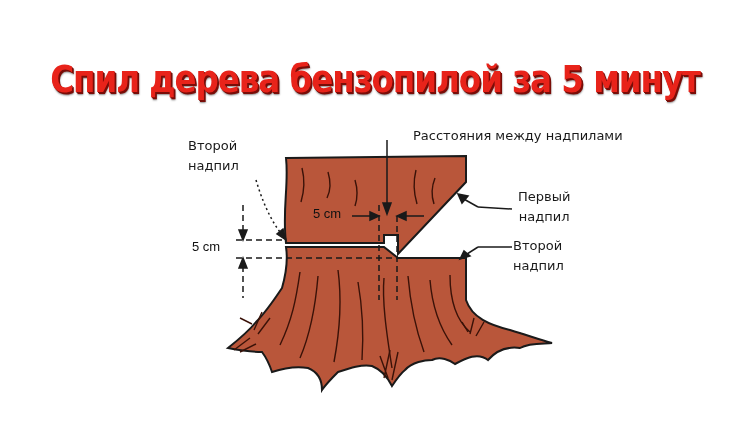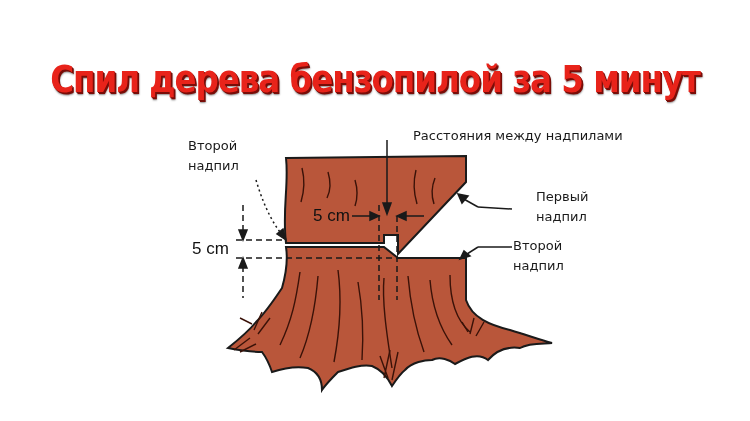--- a/index.html
+++ b/index.html
@@ -6,21 +6,21 @@
     body { width: 750px; height: 421px; position: relative; overflow: hidden; font-family: "Liberation Sans", sans-serif; }
     .title {
       position: absolute; left: 0; top: 58px; width: 750px; text-align: center;
       font-family: "DejaVu Sans", sans-serif; font-weight: bold; font-size: 37px;
       color: #e8231a; letter-spacing: -1.2px;
       text-shadow: 1px 1px 0 #7a0d08, 2px 2px 0 #7a0d08, 2px 3px 2px rgba(0,0,0,0.45);
       transform: scaleX(0.88); transform-origin: center;
     }
     svg.diagram { position: absolute; left: 0; top: 0; }
     .lbl { position: absolute; font-family: "DejaVu Sans", sans-serif; font-size: 13px; color: #1a1a1a; line-height: 20px; }
-    .dim { position: absolute; font-family: "Liberation Sans", sans-serif; font-size: 17px; color: #111; }
+    .dim { position: absolute; font-family: "Liberation Sans", sans-serif; font-size: 13px; color: #111; }
   </style>
 </head>
 <body>
 
 <div class="title">Спил дерева бензопилой за 5 минут</div>
 
 <svg class="diagram" width="750" height="421" viewBox="0 0 750 421">
 
   <g>
     <path d="M286,158 L466,156 L466,182 L398,254 L398,235 L384,235 L384,243 L286,243 C282,210 289,185 286,158 Z" fill="#b9563a" stroke="#1a1a1a" stroke-width="2"></path>
@@ -92,21 +92,21 @@
   </g>
 </svg>
 
 <div class="lbl" style="left:188px; top:136px;">
   <div>Второй</div>
   <div>надпил</div>
 </div>
 
 <div class="lbl" style="left:397px; top:126px;margin-left:16px;">Расстояния между надпилами</div>
 
-<div class="lbl" style="left:536px; top:187px;">
+<div class="lbl" style="left:518px; top:187px;text-align:center;">
   <div>Первый</div>
   <div>надпил</div>
 </div>
 
 <div class="lbl" style="left:513px; top:236px;">
   <div>Второй</div>
   <div>надпил</div>
 </div>
 
 <div class="dim" style="left:313px; top:206px;">5 cm</div>

